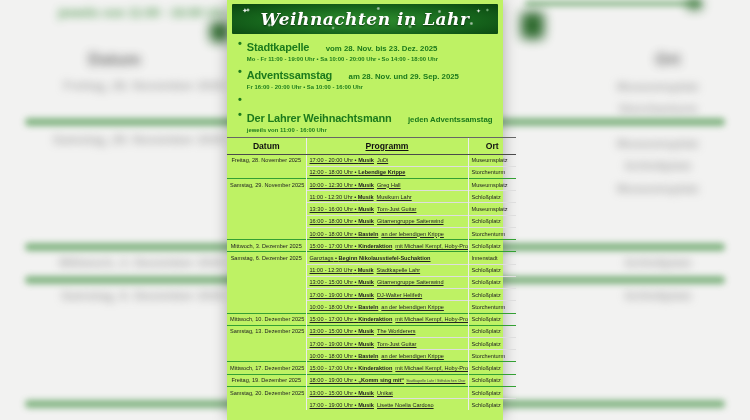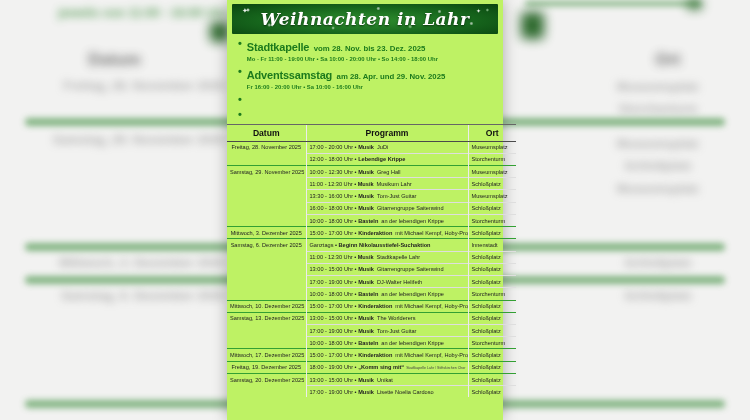--- a/index.html
+++ b/index.html
@@ -47,32 +47,32 @@
     font-size:17px;color:#ffffff;text-shadow:0 1px 2px rgba(0,0,0,.55);
     letter-spacing:.5px;
   }
   .sparkle{position:absolute;color:rgba(255,255,255,.92);line-height:1;}
 
   
   .highlights{list-style:none;margin:3px 0 0;padding:0 8px 0 9px;}
   .highlights li{display:flex;margin-bottom:3px;}
   .hl-dot{color:#1c7a1c;font-size:11px;line-height:12px;font-weight:bold;margin:0 5px 0 2px;}
   .hl-title{font-size:11px;font-weight:800;color:#1c7a1c;line-height:12.5px;letter-spacing:-.2px;}
-  .hl-sub{font-size:7.8px;font-weight:800;color:#1c7a1c;margin-left:0;}
+  .hl-sub{font-size:7.8px;font-weight:800;color:#1c7a1c;margin-left:12px;}
   .hl-detail{font-size:5.9px;font-weight:700;color:#1e7d1e;margin-top:1px;}
 
   
   table.schedule{width:289px;margin:4px auto 0;border-collapse:collapse;table-layout:fixed;}
   .schedule th{
     font-size:8.6px;font-weight:800;color:#111;padding:2.5px 0 3px;
     border-top:1px solid #666;border-bottom:1.6px solid #4a4a4a;text-align:center;margin-top:9px;
   }
   .schedule td{font-size:5.6px;color:#222;padding:2.6px 3px 2.4px;line-height:1.12;overflow:hidden;white-space:nowrap;}
   .col-date{width:79px;text-align:center;vertical-align:top;font-size:5.7px;padding-top:3px;}
-  .col-prog{width:162px;border-left:1px solid #ececec;}
+  .col-prog{width:162px;border-left:1px solid #ececec;text-decoration:underline;}
   .col-ort{width:48px;font-size:5.4px;border-left:1px solid #ececec;}
   th.col-prog,th.col-ort{border-left:1px solid #ececec;}
   .col-prog b{font-weight:700;}
   .rest{margin-left:3px;}
   .note{font-size:3.6px;margin-left:2px;color:#444;}
   .pdot{font-weight:700;}
   tr.sub-row td{border-top:1px solid #dedede;}
   tr.group-start td{border-top:1.8px solid #33a033;}
 </style>
 </head>
@@ -125,29 +125,34 @@
         <div>
           <span class="hl-title">Stadtkapelle</span>
           <span class="hl-sub">vom 28. Nov. bis 23. Dez. 2025</span>
           <div class="hl-detail">Mo - Fr 11:00 - 19:00 Uhr • Sa 10:00 - 20:00 Uhr • So 14:00 - 18:00 Uhr</div>
         </div>
       </li>
       <li>
         <span class="hl-dot">•</span>
         <div>
           <span class="hl-title">Adventssamstag</span>
-          <span class="hl-sub">am 28. Apr. und 29. Nov. 2025</span>
+          <span class="hl-sub">am 28. Nov. und 29. Sep. 2025</span>
           <div class="hl-detail">Fr 16:00 - 20:00 Uhr • Sa 10:00 - 16:00 Uhr</div>
         </div>
       </li>
       <li>
         <span class="hl-dot">•</span>
       </li>
       <li>
         <span class="hl-dot">•</span>
+        <div>
+          <span class="hl-title">Der Lahrer Weihnachtsmann</span>
+          <span class="hl-sub">jeden Adventssamstag</span>
+          <div class="hl-detail">jeweils von 11:00 - 16:00 Uhr</div>
+        </div>
       </li>
     </ul>
 
     <table class="schedule">
       <colgroup>
           <col style="width:79px">
           <col style="width:162px">
           <col style="width:48px">
         </colgroup>
       <thead>

